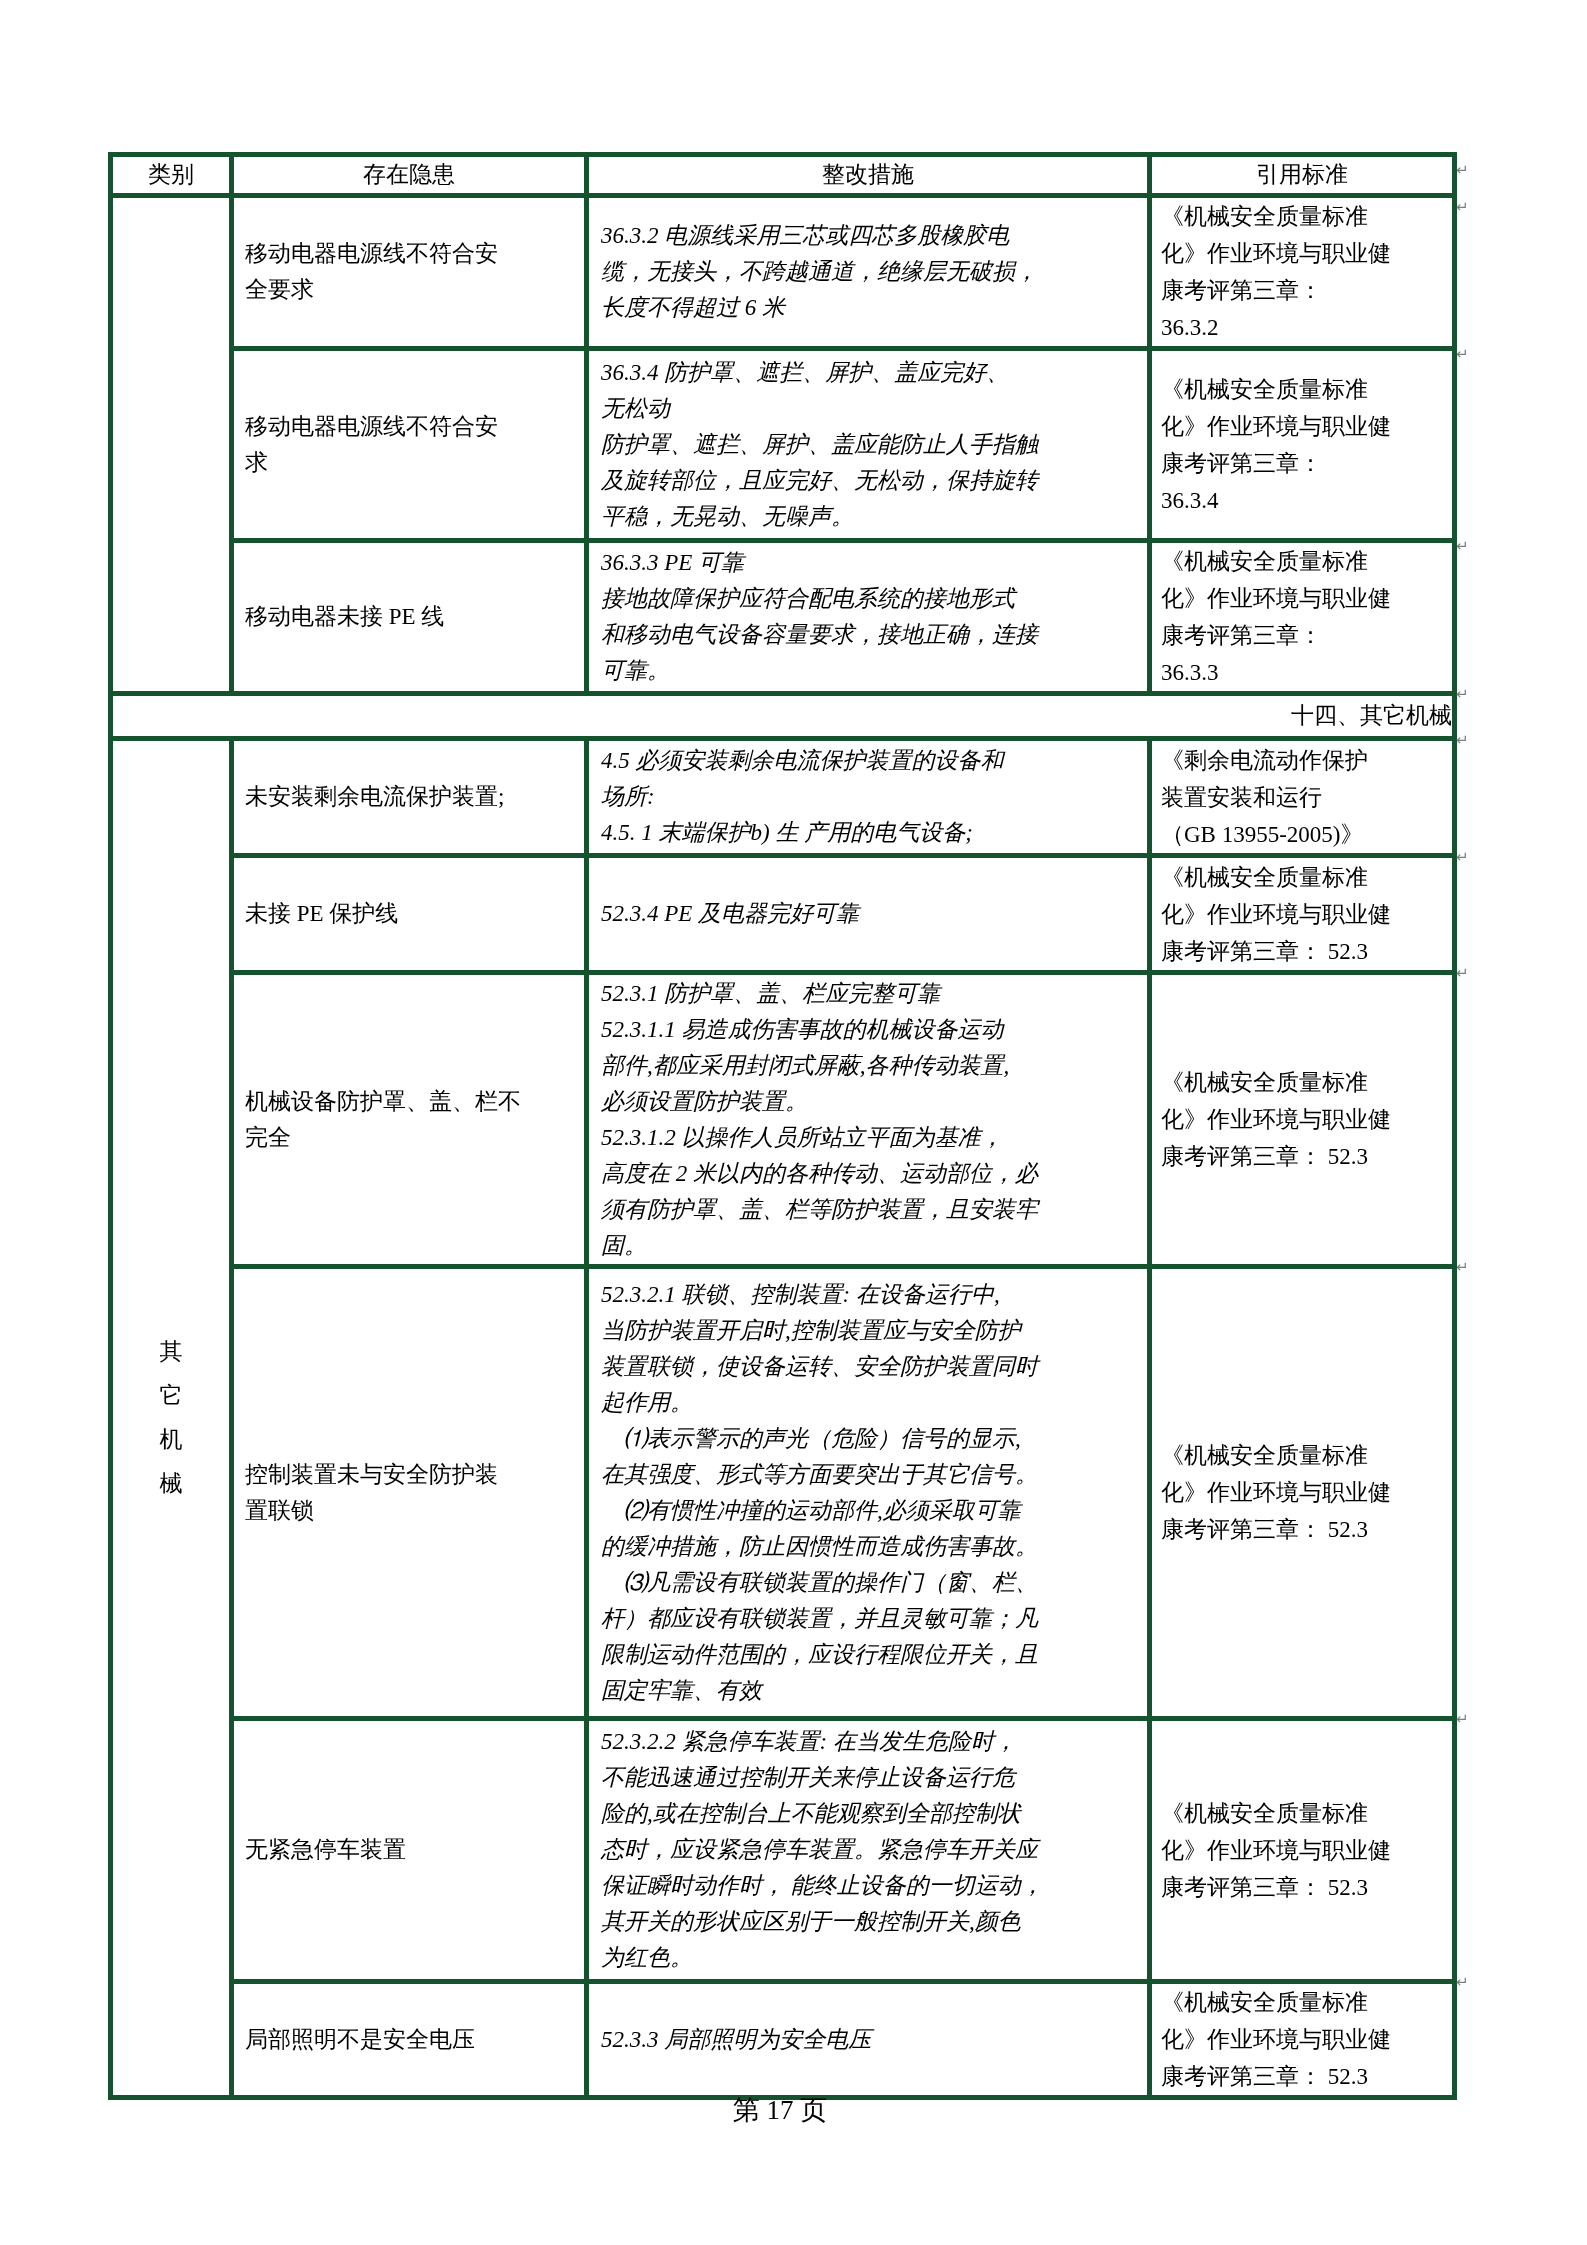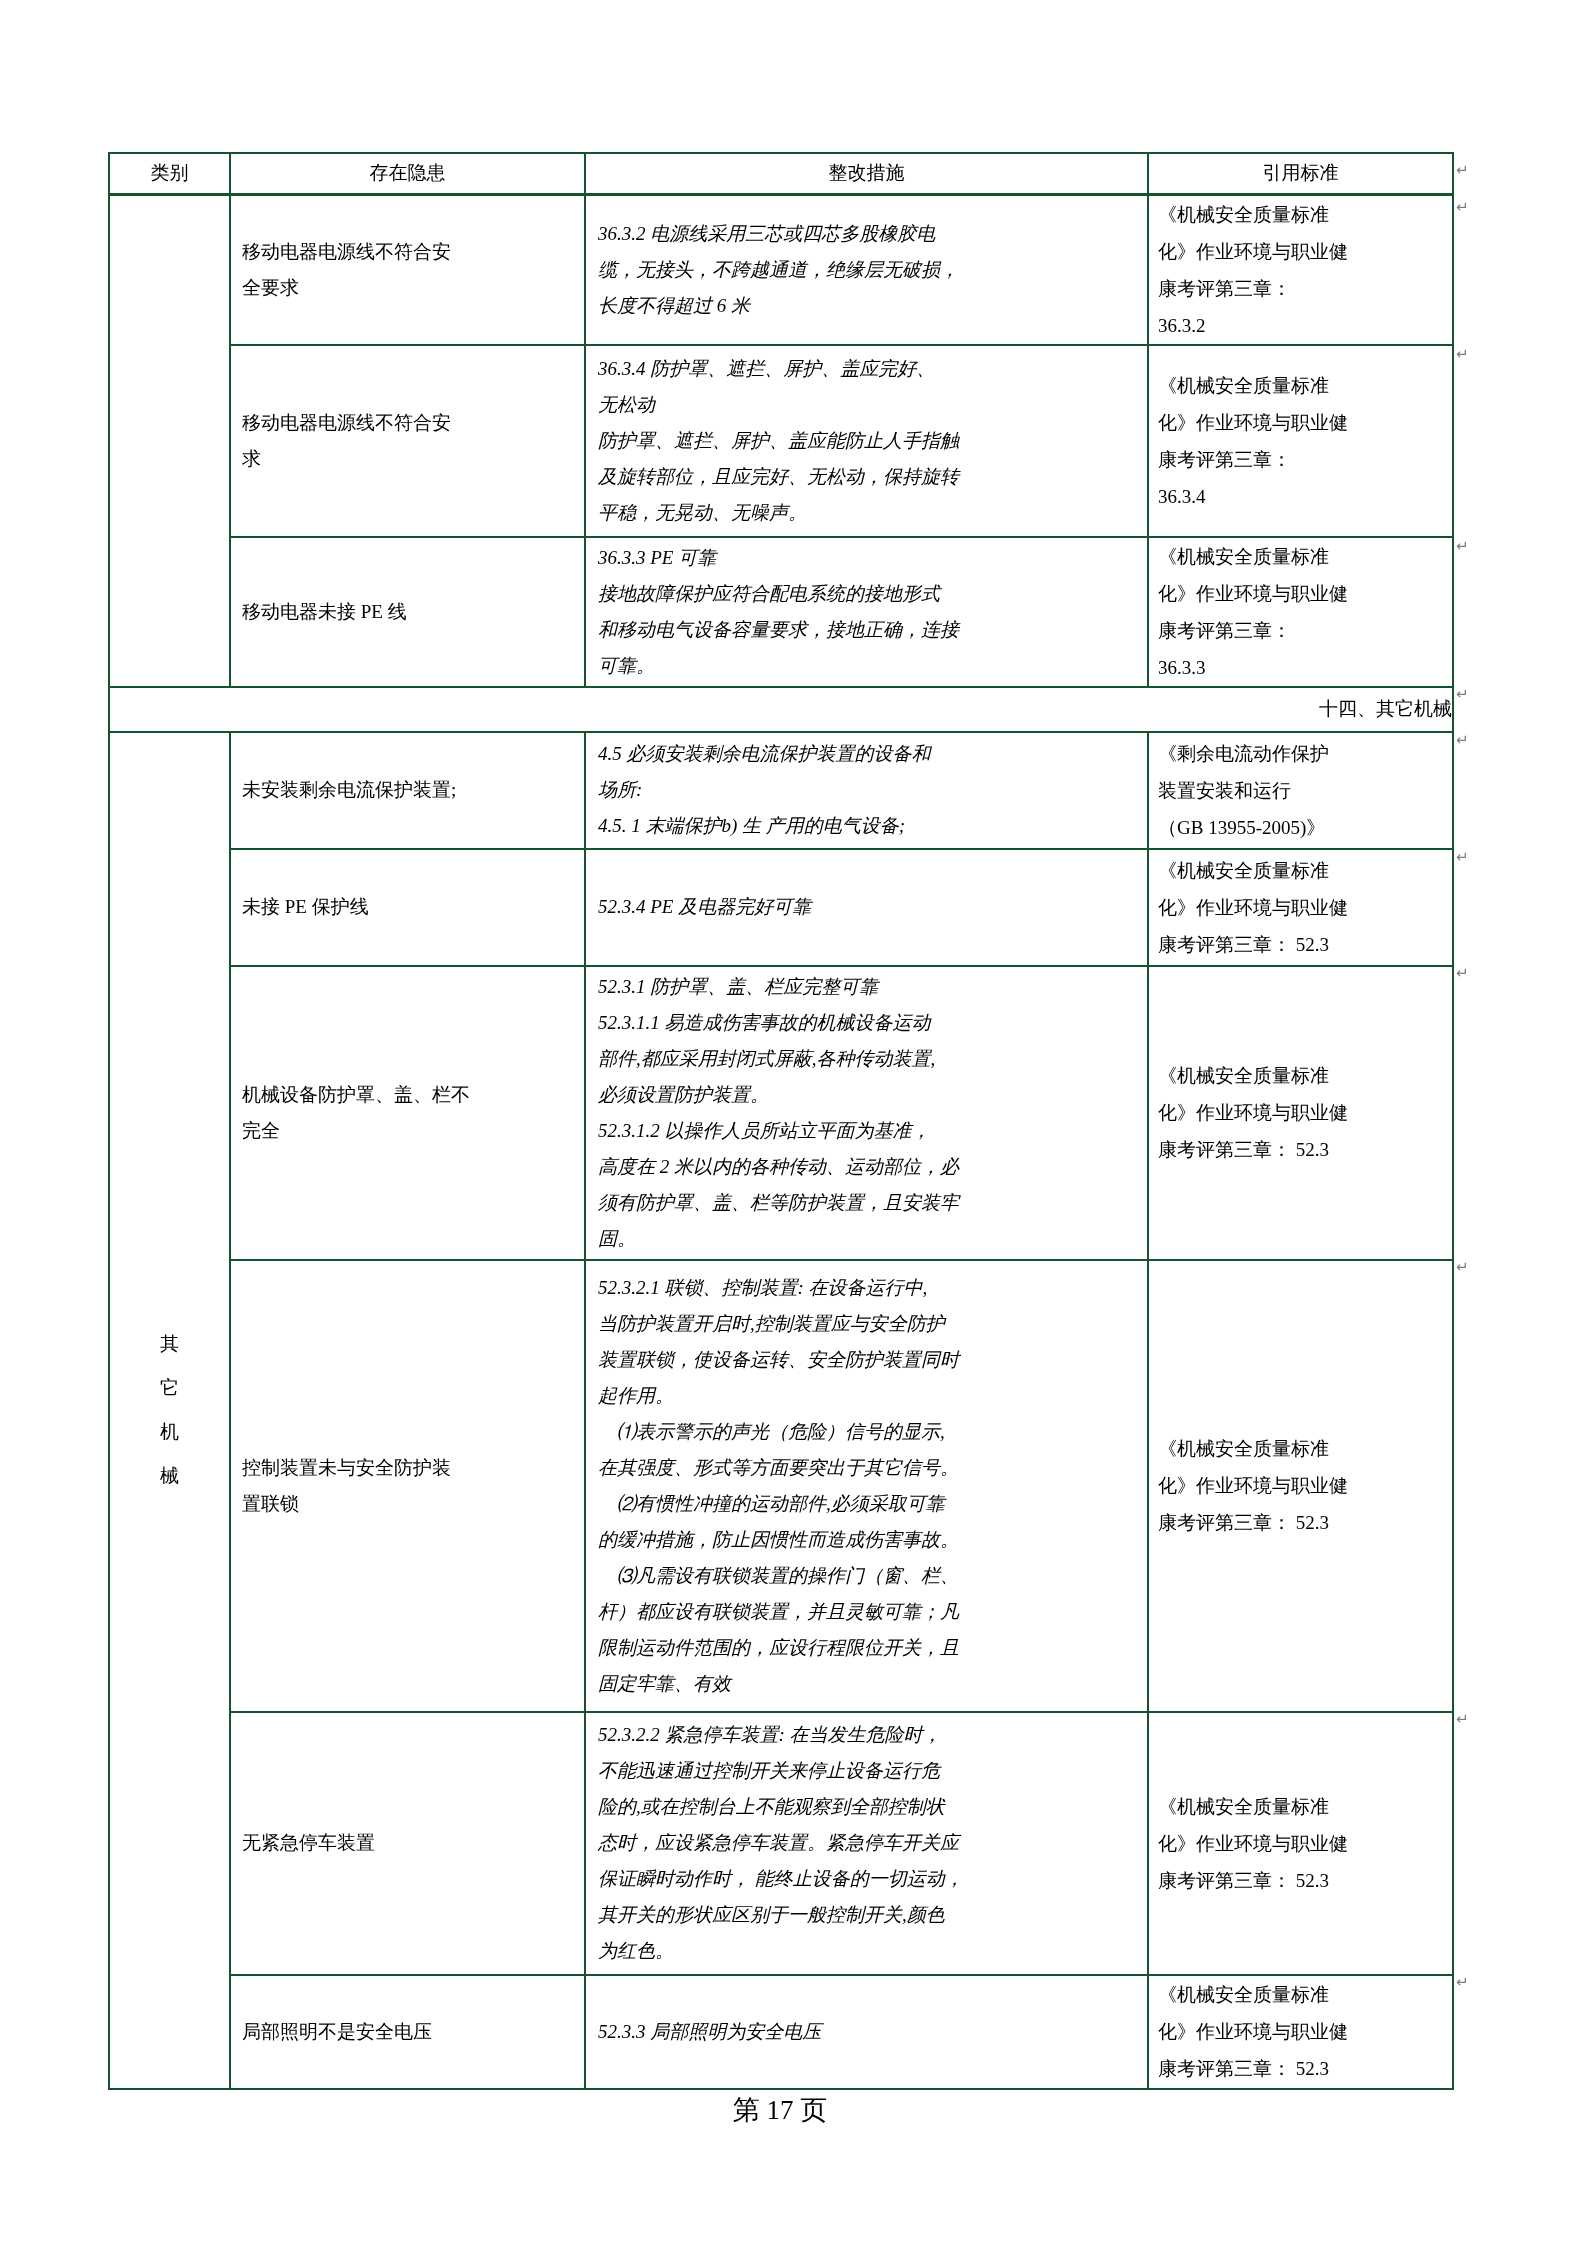--- a/index.html
+++ b/index.html
@@ -6,22 +6,22 @@
   body{
     width:1587px;height:2245px;position:relative;overflow:hidden;
     font-family:"Liberation Serif","DejaVu Serif",serif;
     color:#000;
   }
   .doc-table{
     position:absolute;left:108px;top:152px;width:1344px;
     border-collapse:collapse;table-layout:fixed;
   }
   .doc-table td,.doc-table th{
-    border:2px solid #14532d;
-    font-size:19px;line-height:36px;font-weight:normal;
+    border:5px solid #14532d;
+    font-size:23px;line-height:36px;font-weight:normal;
     vertical-align:middle;
     white-space:pre-line;
     overflow:hidden;
     padding:0;
   }
   .doc-table th{
     text-align:center;
     border-bottom-width:3px;
   }
   td.cat-cell{text-align:center;line-height:44px;}

